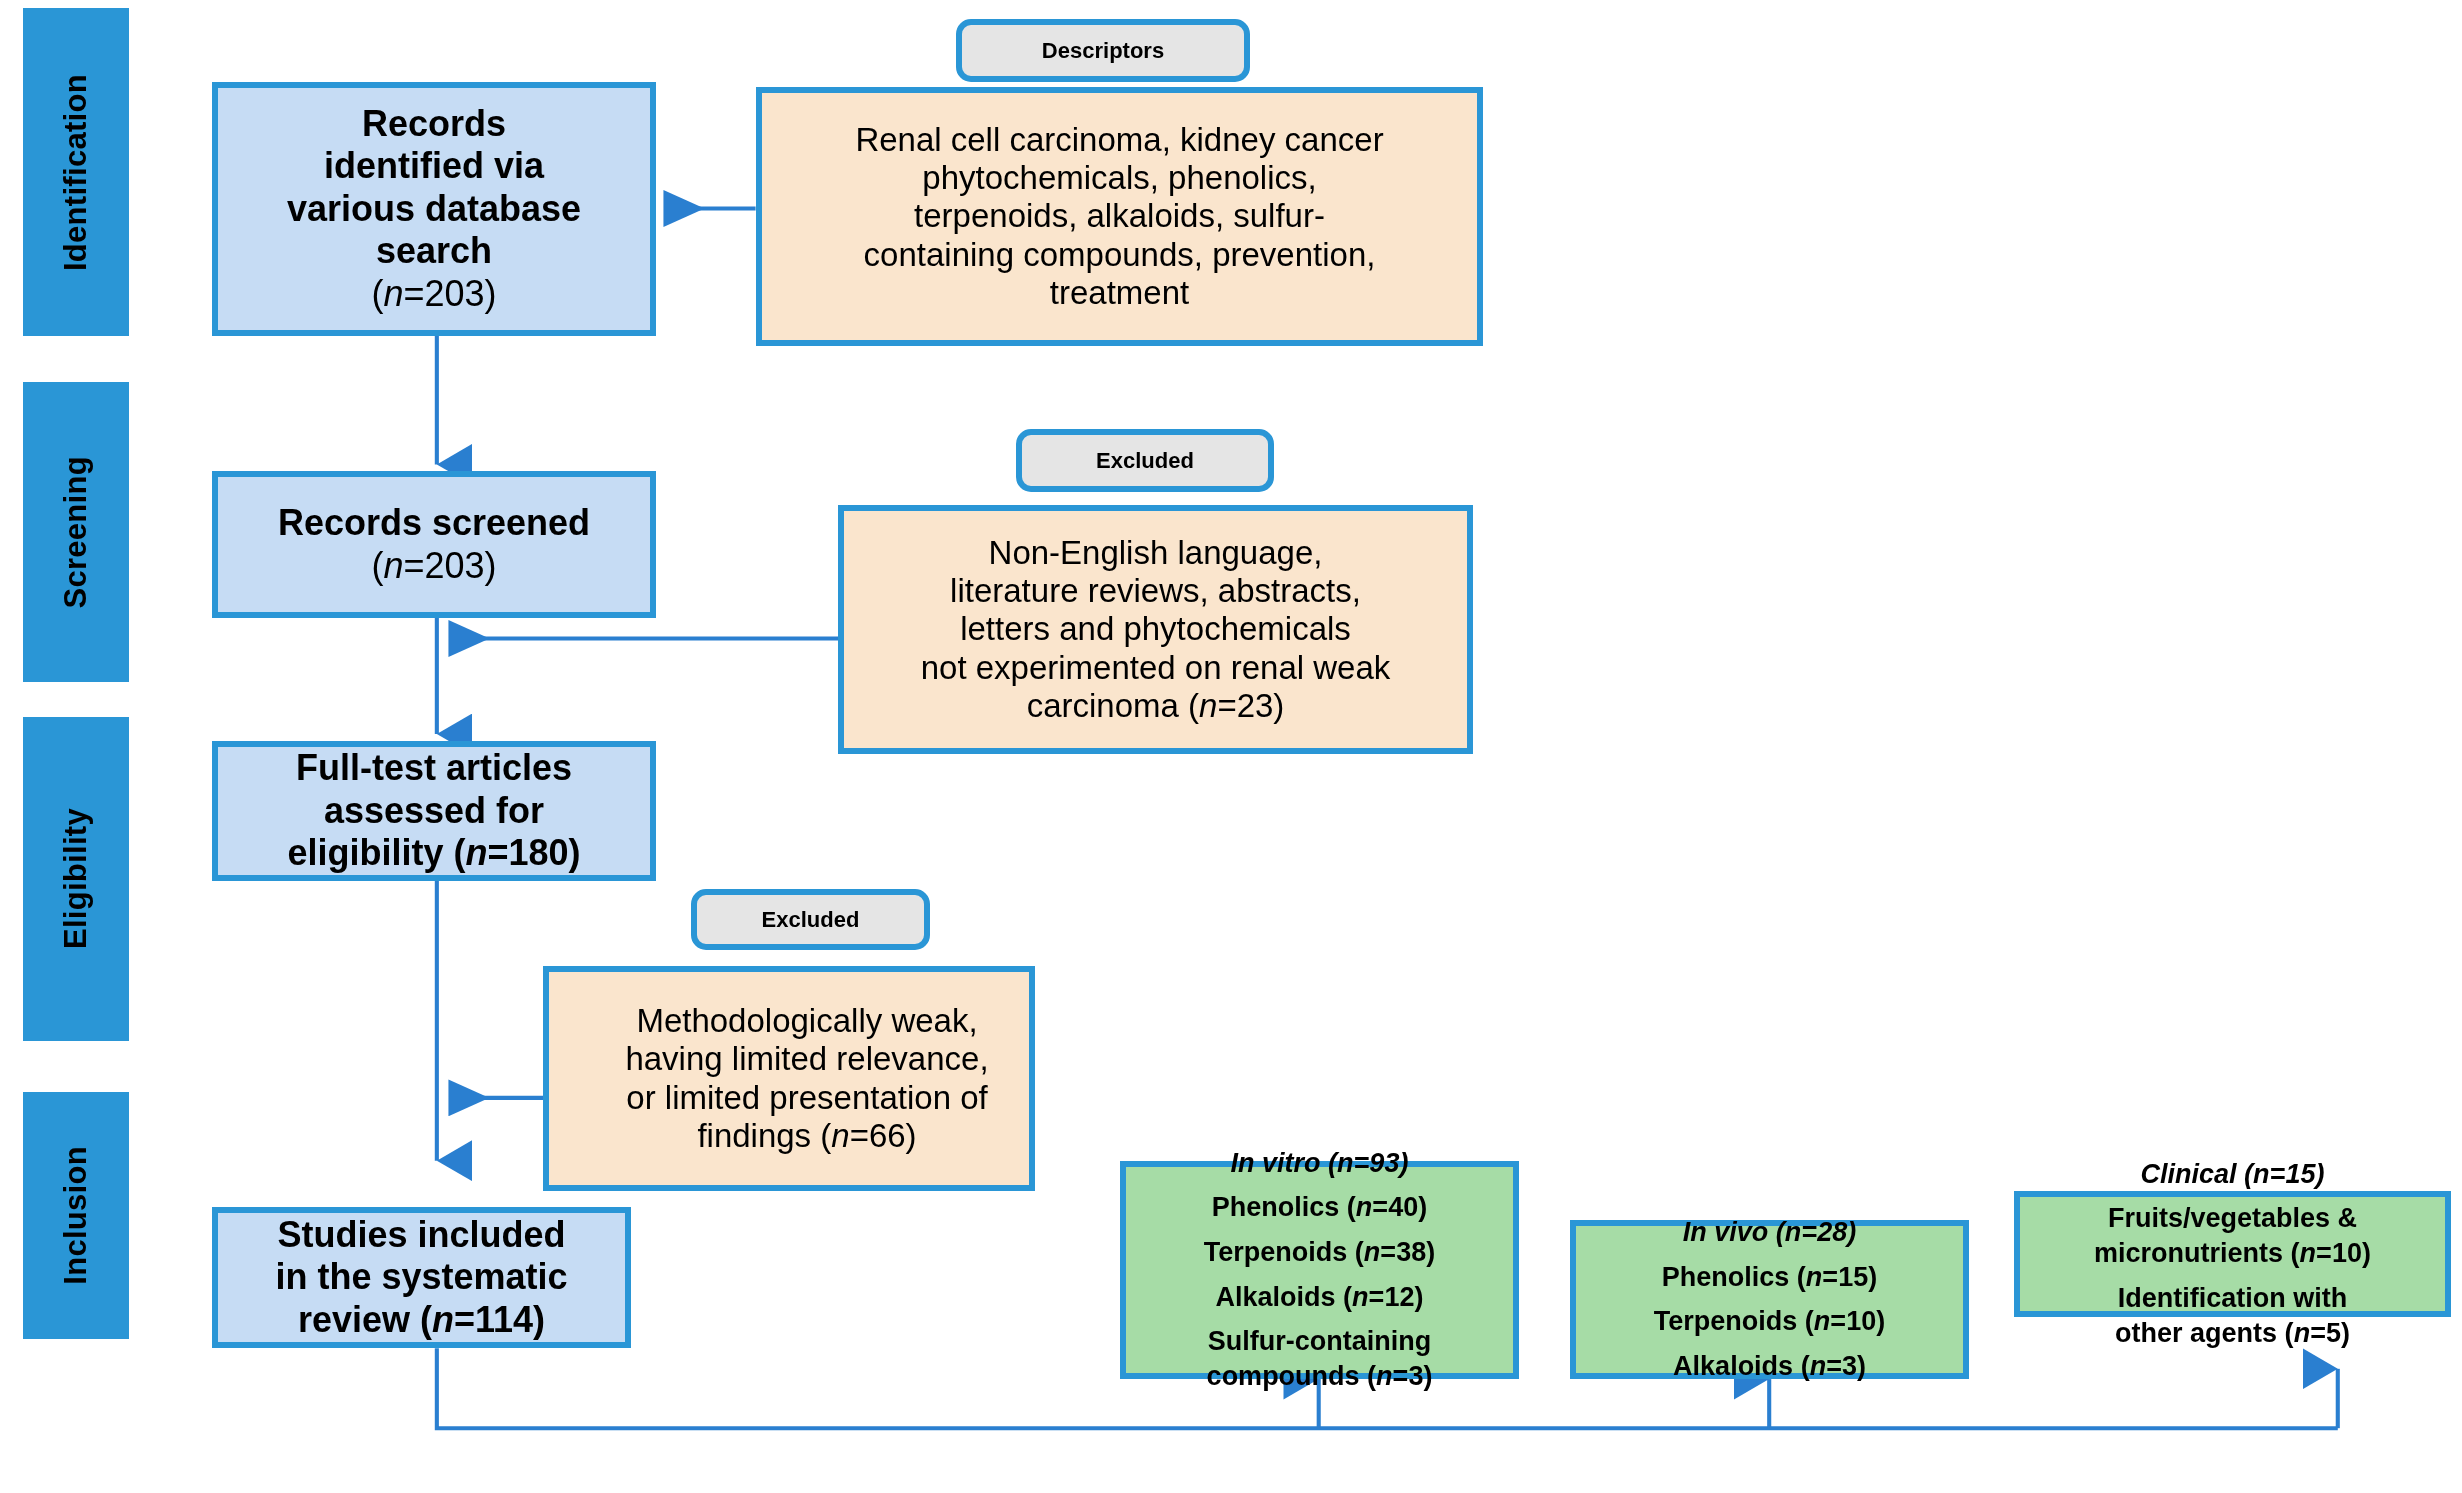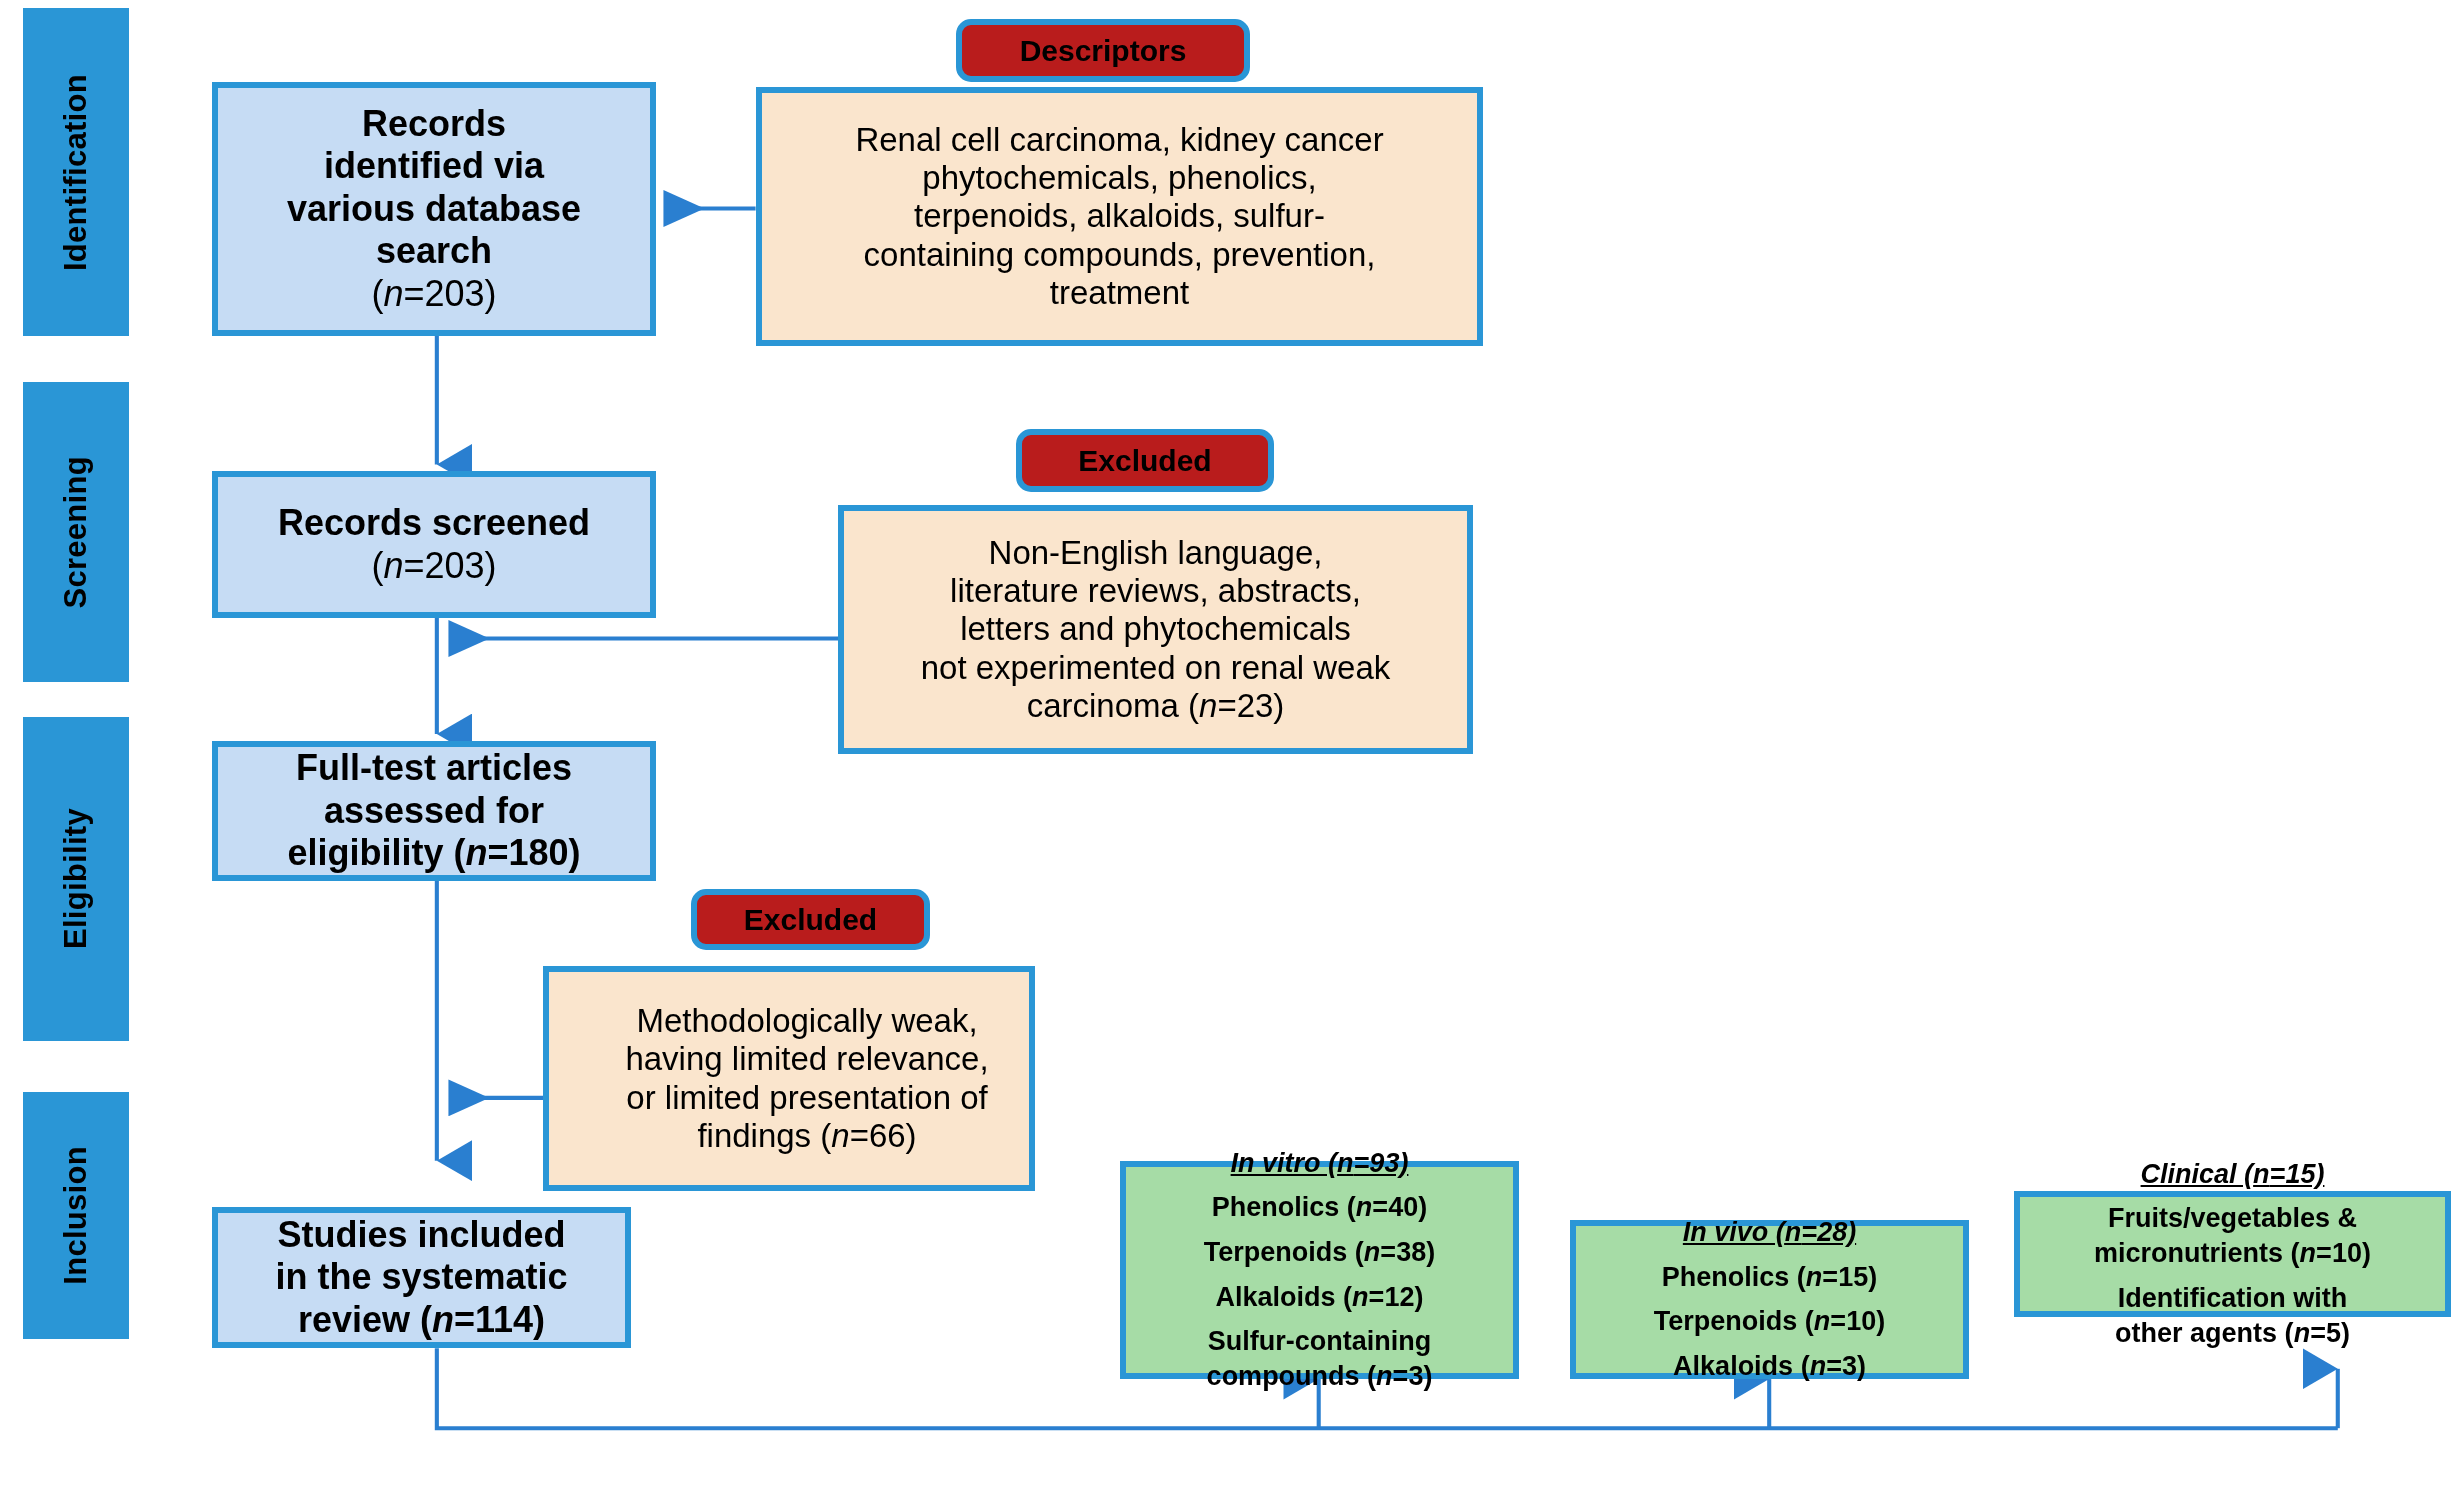--- a/index.html
+++ b/index.html
@@ -36,25 +36,25 @@
     font-weight:normal;font-size:33px;line-height:1.16;
   }
   .green{
     background:#a6dca6;border:6.1px solid #2a96d6;
     font-weight:bold;font-size:27px;line-height:1.30;
   }
 
   
   .pinktab{
     position:absolute;box-sizing:border-box;
-    background:#b91c1c;border:6.1px solid #2a96d6;border-radius:15px;
+    background:#e5e5e5;border:6.1px solid #2a96d6;border-radius:15px;
     display:flex;align-items:center;justify-content:center;
-    font-weight:bold;font-size:30px;color:#000;z-index:5;
-  }
-  .head{display:inline-block;font-style:italic;text-decoration:underline;}
+    font-weight:bold;font-size:22px;color:#000;z-index:5;
+  }
+  .head{display:inline-block;font-style:italic;}
 
   
   svg.links{position:absolute;left:0;top:0;width:2462px;height:1494px;
             pointer-events:none;}
 </style>
 </head>
 <body>
 
 <div class="stage">
 

